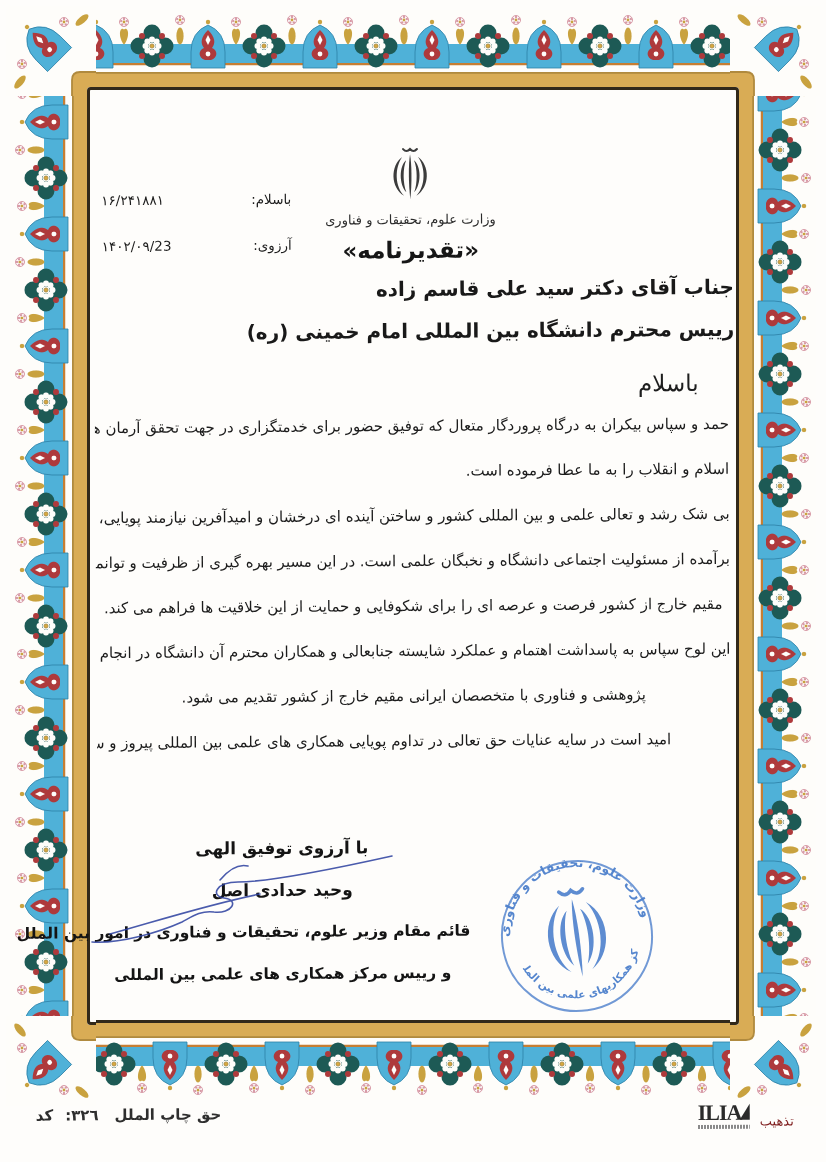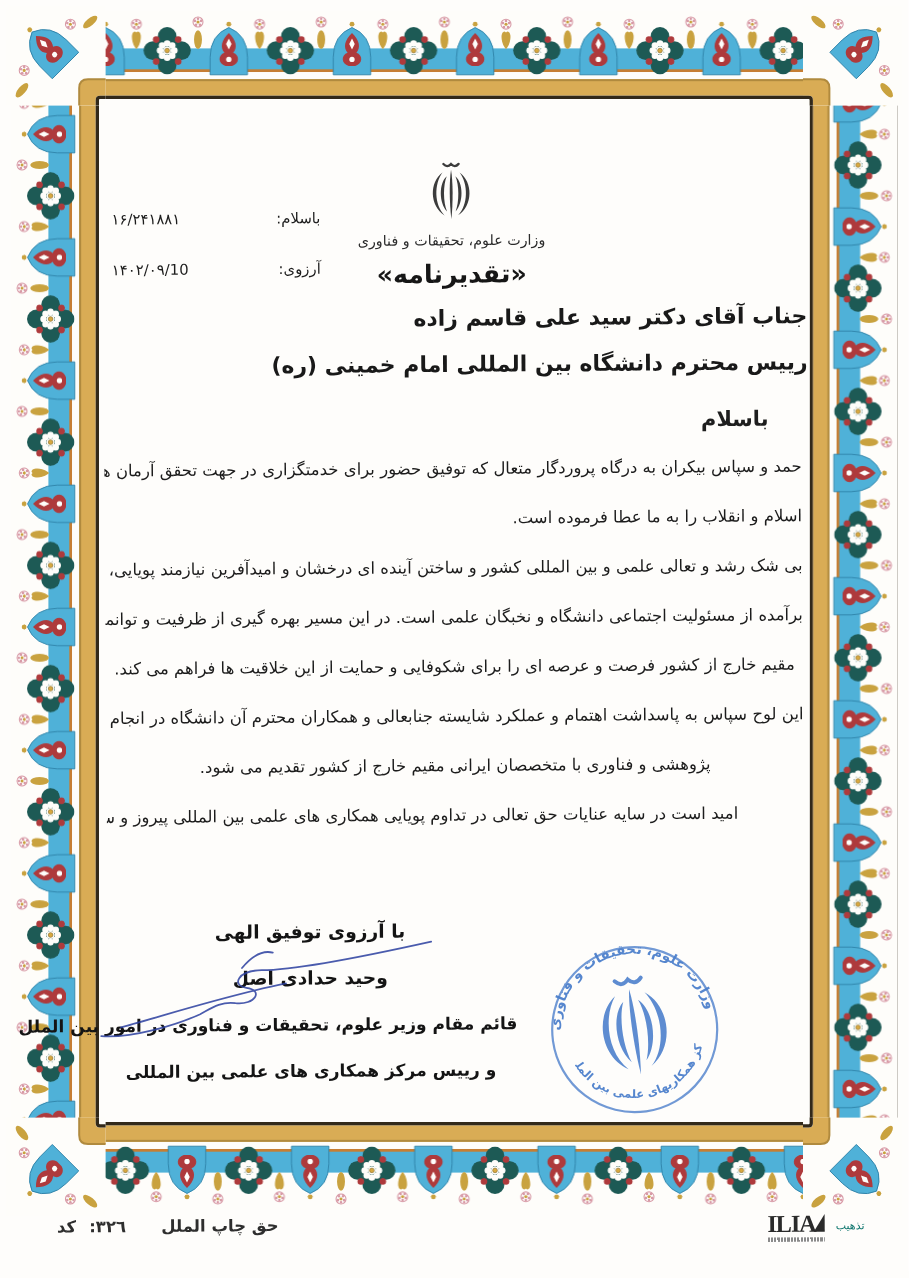--- a/index.html
+++ b/index.html
@@ -15,52 +15,52 @@
   .ministry{font-size:13px;color:#2b2b2b;margin-top:2px;letter-spacing:.5px;}
   .doc-title{font-size:23px;font-weight:bold;color:#161616;margin-top:10px;}
   
   .meta{position:absolute;top:190px;left:104px;width:190px;font-size:13.5px;color:#1d1d1d;}
   .meta-row{display:flex;justify-content:space-between;direction:rtl;white-space:nowrap;}
   .meta-row + .meta-row{margin-top:30px;}
   .meta-val{direction:ltr;unicode-bidi:isolate;text-align:center;}
   
   .recipient{position:absolute;top:268px;right:90px;left:96px;text-align:right;
              font-size:20px;font-weight:bold;color:#191919;line-height:42px;white-space:nowrap;}
-  .salutation{position:absolute;top:372px;right:126px;font-size:19px;font-weight:bold;}
+  .salutation{position:absolute;top:372px;right:126px;font-size:23px;font-weight:normal;}
   
   .body-lines{position:absolute;top:404px;right:96px;left:96px;font-size:15px;
               color:#1c1c1c;line-height:45px;}
   .bline{white-space:nowrap;overflow:hidden;}
   .just{text-align:justify;text-align-last:justify;}
   .right{text-align:right;}
   .center{text-align:center;}
   .p4shift{padding-right:60px;padding-left:10px;}
   
   .closing{position:absolute;top:826px;left:92px;width:376px;text-align:center;
            font-weight:bold;color:#141414;line-height:42px;white-space:nowrap;}
   .closing .wish{font-size:17px;}
   .closing .name{font-size:17px;}
   .closing .title{font-size:15.5px;}
   .signature-svg{position:absolute;left:70px;top:838px;z-index:3;}
   .stamp{position:absolute;left:492px;top:851px;transform:rotate(-8deg);z-index:3;}
   
   .footer-left{position:absolute;top:1104px;left:32px;direction:ltr;display:flex;
                align-items:baseline;font-size:15px;font-weight:bold;color:#2e2e2e;}
   .footer-left .fgap{width:16px;}
-  .footer-left .rtl{direction:rtl;unicode-bidi:isolate;margin-left:16px;}
+  .footer-left .rtl{direction:rtl;unicode-bidi:isolate;}
   .footer-left .num{direction:ltr;unicode-bidi:isolate;margin-left:12px;}
   .footer-right{position:absolute;top:1104px;left:694px;direction:ltr;display:flex;
-                align-items:center;gap:10px;}
+                align-items:flex-end;gap:10px;}
   .ilia{font-family:"Liberation Serif",serif;font-weight:bold;font-size:22px;
         letter-spacing:-1px;color:#2a2a2a;line-height:1;position:relative;}
   .ilia-slash{display:inline-block;width:0;height:0;border-left:10px solid transparent;
               border-bottom:16px solid #2a2a2a;margin-left:-2px;}
   .ilia-bar{height:4px;background:repeating-linear-gradient(90deg,#8a8a8a 0 2px,#fff 2px 3px);
             margin-top:1px;width:52px;}
-  .tazhib{font-size:10px;color:#0f766e;direction:rtl;}
+  .tazhib{font-size:13px;color:#7f1d1d;direction:rtl;}
 </style>
 </head>
 <body>
 
 <div class="page">
 
   <svg class="border-svg" width="826" height="1162" viewBox="0 0 826 1162">
     <defs>
 
       <g id="allah">
@@ -182,21 +182,21 @@
       <div class="doc-title">«تقدیرنامه»</div>
     </div>
 
     <div class="meta">
       <div class="meta-row">
         <span>باسلام:</span>
         <span class="meta-val">۱۶/۲۴۱۸۸۱</span>
       </div>
       <div class="meta-row">
         <span>آرزوی:</span>
-        <span class="meta-val">۱۴۰۲/۰۹/10</span>
+        <span class="meta-val">۱۴۰۲/۰۹/23</span>
       </div>
     </div>
 
     <div class="recipient">
       <div>جناب آقای دکتر سید علی قاسم زاده</div>
       <div>رییس محترم دانشگاه بین المللی امام خمینی (ره)</div>
     </div>
 
     <div class="salutation">باسلام</div>
 

